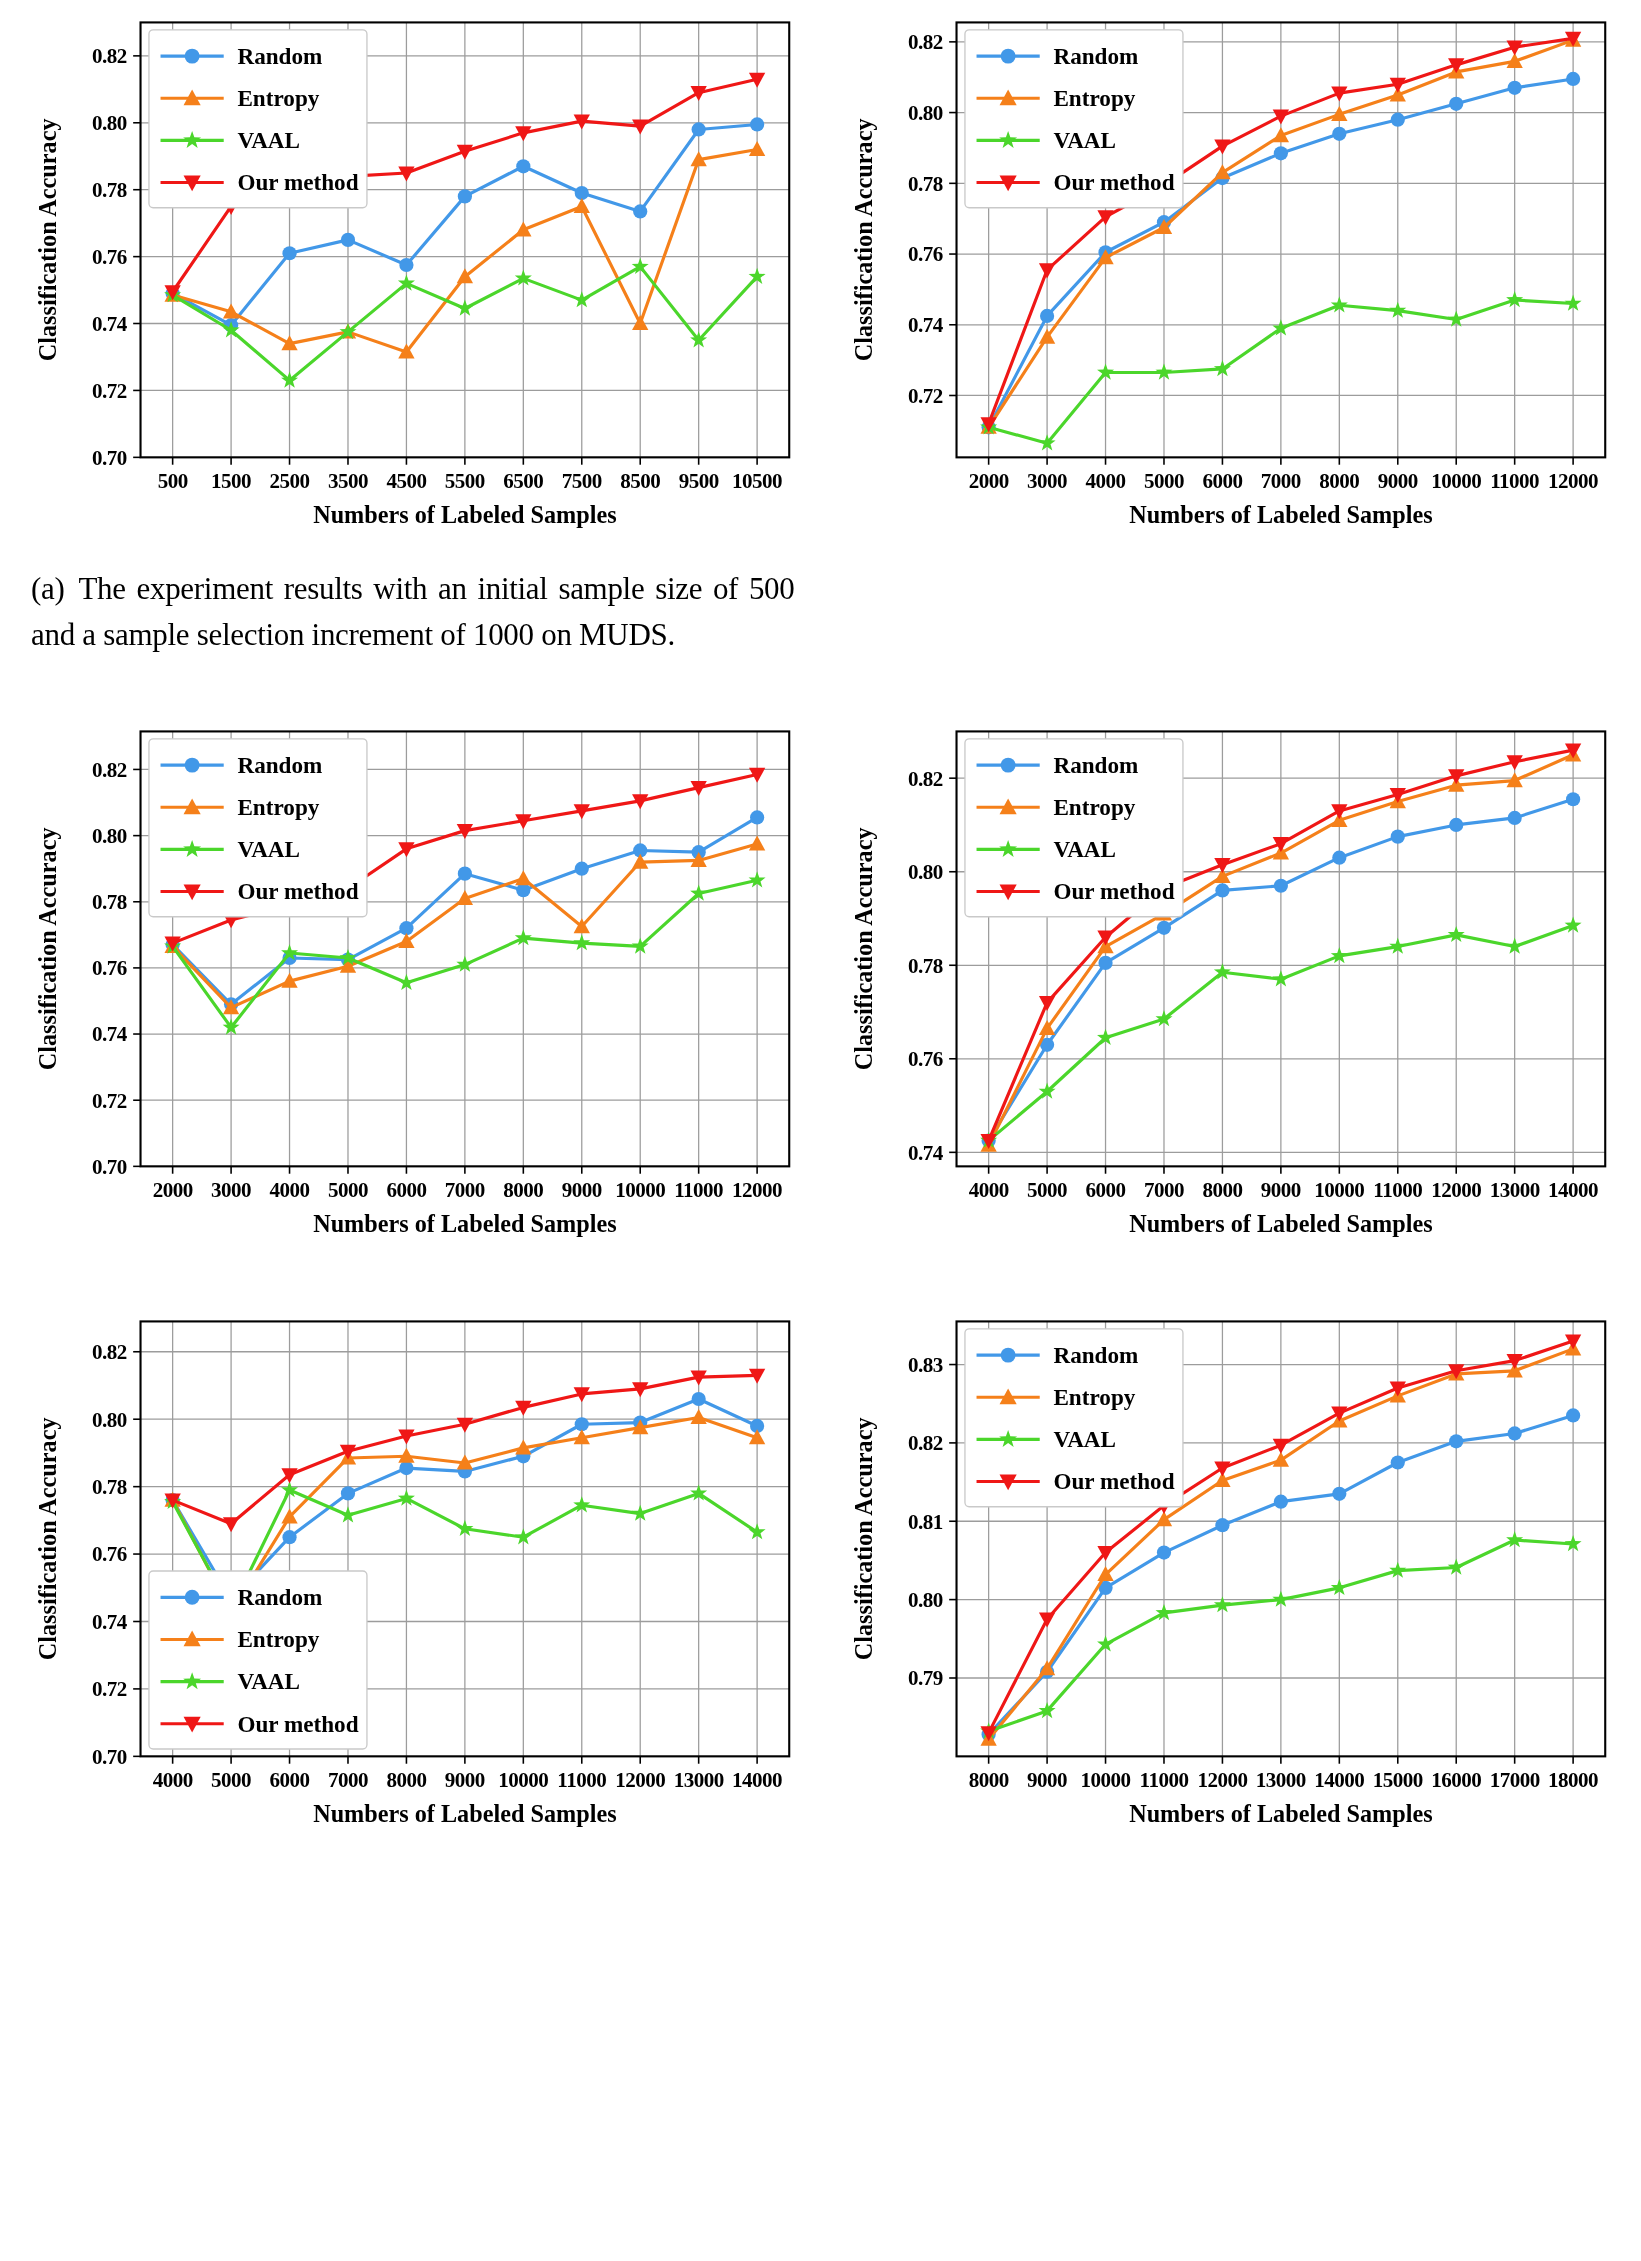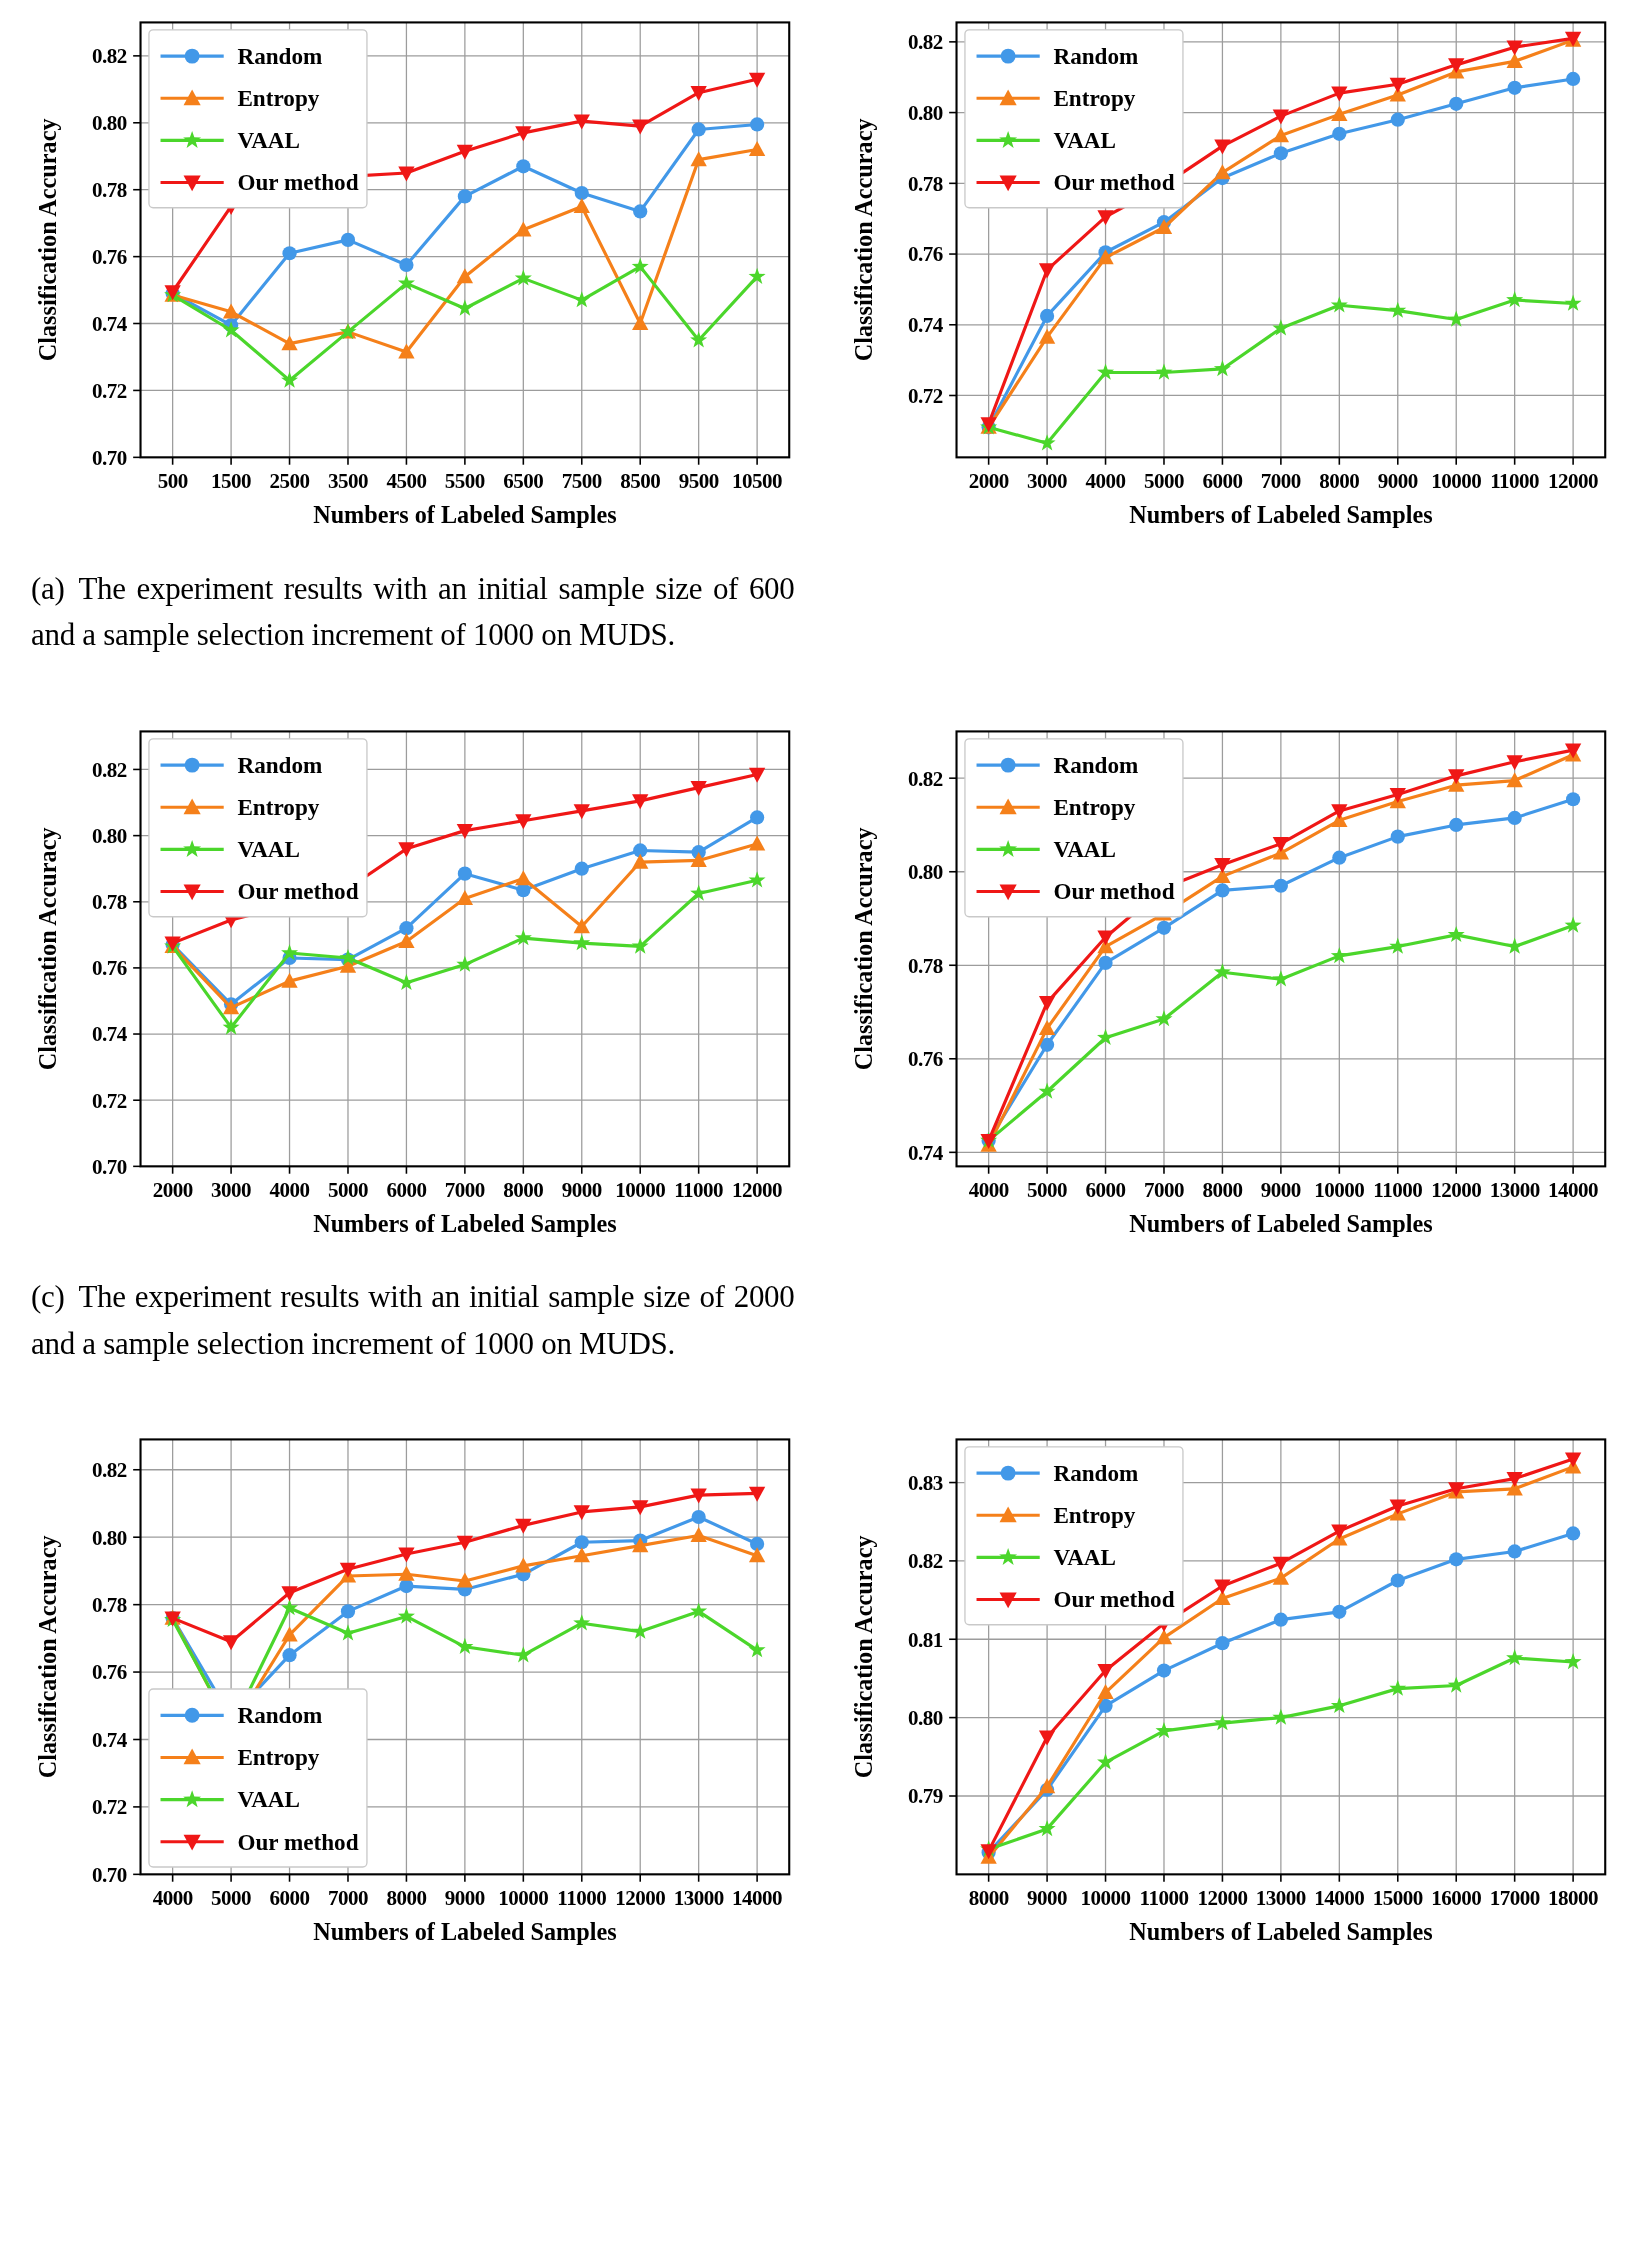--- a/index.html
+++ b/index.html
@@ -187,21 +187,21 @@
             <text x="392" y="240" dy="15" font-size="44">VAAL</text>
           </g>
           <g>
             <line x1="246" y1="320" x2="366" y2="320" stroke="#ef1716" stroke-width="6"></line>
             <path d="M 306.0,336.8 L 322.3,306.9 L 289.7,306.9 Z" fill="#ef1716"></path>
             <text x="392" y="320" dy="15" font-size="44">Our method</text>
           </g>
         </g>
         <rect x="208" y="16" width="1232" height="826" fill="none" stroke="#000000" stroke-width="4"></rect>
       </svg>
-    <figcaption class="cap"><span class="cap-num">(a)</span><span>The experiment results with an initial sample size of 600 and a sample selection increment of 1000 on MUDS.</span></figcaption>
+    <figcaption class="cap"><span class="cap-num">(a)</span><span>The experiment results with an initial sample size of 500 and a sample selection increment of 1000 on MUDS.</span></figcaption>
   </figure>
 
   <figure class="panel">
     <svg class="chart" xmlns="http://www.w3.org/2000/svg" viewBox="0 0 1450 1000">
         <g stroke="#9c9c9c" stroke-width="2.4">
           <line x1="269.0" y1="16" x2="269.0" y2="842"></line>
           <line x1="380.0" y1="16" x2="380.0" y2="842"></line>
           <line x1="491.0" y1="16" x2="491.0" y2="842"></line>
           <line x1="602.0" y1="16" x2="602.0" y2="842"></line>
           <line x1="713.0" y1="16" x2="713.0" y2="842"></line>
@@ -483,21 +483,20 @@
             <text x="392" y="240" dy="15" font-size="44">VAAL</text>
           </g>
           <g>
             <line x1="246" y1="320" x2="366" y2="320" stroke="#ef1716" stroke-width="6"></line>
             <path d="M 306.0,336.8 L 322.3,306.9 L 289.7,306.9 Z" fill="#ef1716"></path>
             <text x="392" y="320" dy="15" font-size="44">Our method</text>
           </g>
         </g>
         <rect x="208" y="16" width="1232" height="826" fill="none" stroke="#000000" stroke-width="4"></rect>
       </svg>
-    <figcaption class="cap"><span class="cap-num">(c)</span><span>The experiment results with an initial sample size of 2000 and a sample selection increment of 1000 on MUDS.</span></figcaption>
   </figure>
 
   <figure class="panel">
     <svg class="chart" xmlns="http://www.w3.org/2000/svg" viewBox="0 0 1450 1000">
         <g stroke="#9c9c9c" stroke-width="2.4">
           <line x1="269.0" y1="16" x2="269.0" y2="842"></line>
           <line x1="380.0" y1="16" x2="380.0" y2="842"></line>
           <line x1="491.0" y1="16" x2="491.0" y2="842"></line>
           <line x1="602.0" y1="16" x2="602.0" y2="842"></line>
           <line x1="713.0" y1="16" x2="713.0" y2="842"></line>

